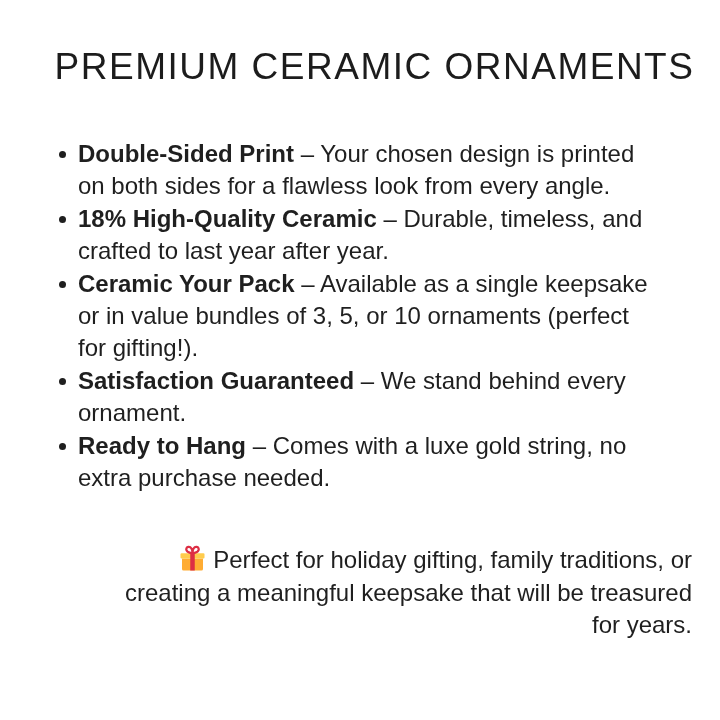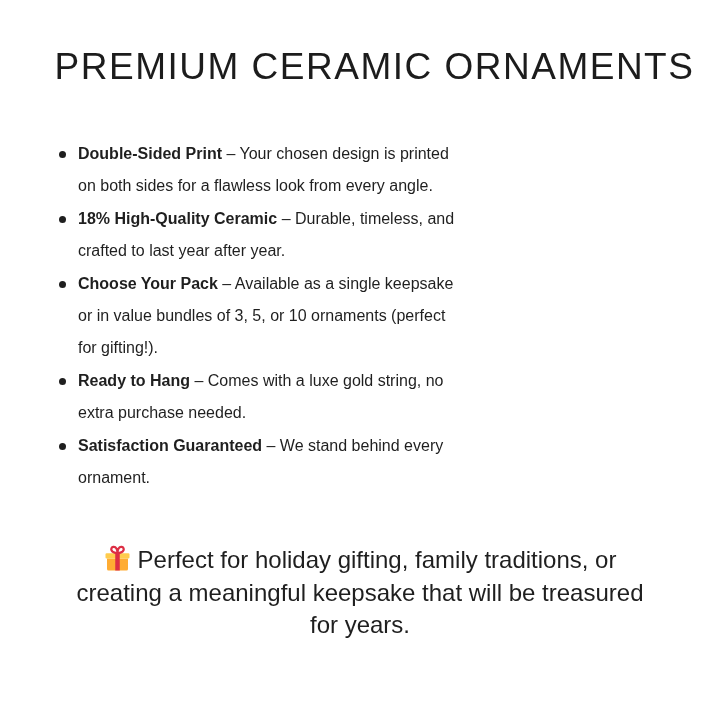--- a/index.html
+++ b/index.html
@@ -24,42 +24,42 @@
     font-weight: 400;
     letter-spacing: 1.5px;
     color: #1c1c1c;
     white-space: nowrap;
     padding-left: 29px;
   }
   .feature-list {
     list-style: none;
     margin: 50px 0 0 0;
     padding: 0 50px 0 78px;
-    font-size: 16px;
+    font-size: 24px;
     line-height: 32.4px;
   }
   .feature-list li {
     position: relative;
     max-width: 592px;
   }
   .feature-list li::before {
     content: "";
     position: absolute;
     left: -19px;
     top: 13px;
     width: 7px;
     height: 7px;
     border-radius: 50%;
     background: currentColor;
   }
   .feature-list strong { font-weight: 700; }
   .footer-note {
     margin: 50px 0 0 0;
     padding: 0 28px;
-    text-align: center;
+    text-align: right;
     font-size: 24px;
     line-height: 32.4px;
   }
   .gift-icon {
     display: inline-block;
     width: 27px;
     height: 27px;
     margin-right: 7px;
     vertical-align: -4px;
   }
@@ -68,23 +68,23 @@
 </head>
 <body style="color: rgb(31, 31, 31); background: rgb(255, 255, 255);">
 
 <div class="canvas">
 
   <h1 class="page-title" style="color: rgb(28, 28, 28);">PREMIUM CERAMIC ORNAMENTS</h1>
 
   <ul class="feature-list">
       <li><strong>Double-Sided Print </strong><span>– Your chosen design is printed<br>on both sides for a flawless look from every angle.</span></li>
       <li><strong>18% High-Quality Ceramic </strong><span>– Durable, timeless, and<br>crafted to last year after year.</span></li>
-      <li><strong>Choose Your Pack </strong><span>– Available as a single keepsake<br>or in value bundles of 3, 5, or 10 ornaments (perfect<br>for gifting!).</span></li>
+      <li><strong>Ceramic Your Pack </strong><span>– Available as a single keepsake<br>or in value bundles of 3, 5, or 10 ornaments (perfect<br>for gifting!).</span></li>
+      <li><strong>Satisfaction Guaranteed </strong><span>– We stand behind every<br>ornament.</span></li>
       <li><strong>Ready to Hang </strong><span>– Comes with a luxe gold string, no<br>extra purchase needed.</span></li>
-      <li><strong>Satisfaction Guaranteed </strong><span>– We stand behind every<br>ornament.</span></li>
     </ul>
 
   <p class="footer-note">
     <span class="gift-icon">
       <svg viewBox="0 0 36 36" xmlns="http://www.w3.org/2000/svg" aria-hidden="true">
         <path d="M4 18 h28 v14 a2 2 0 0 1 -2 2 H6 a2 2 0 0 1 -2 -2 z" fill="#FFAC33"></path>
         <rect x="2" y="11" width="32" height="7" rx="1.5" fill="#FFCC4D"></rect>
         <rect x="15" y="11" width="6" height="23" fill="#DD2E44"></rect>
         <path fill="none" stroke-width="3" d="M18 10.5 C 9 10.5 7.5 3.5 12.5 2.6 C 16 2 18 6 18 10.5 C 18 6 20 2 23.5 2.6 C 28.5 3.5 27 10.5 18 10.5 Z" stroke="#DD2E44"></path>
       </svg>

